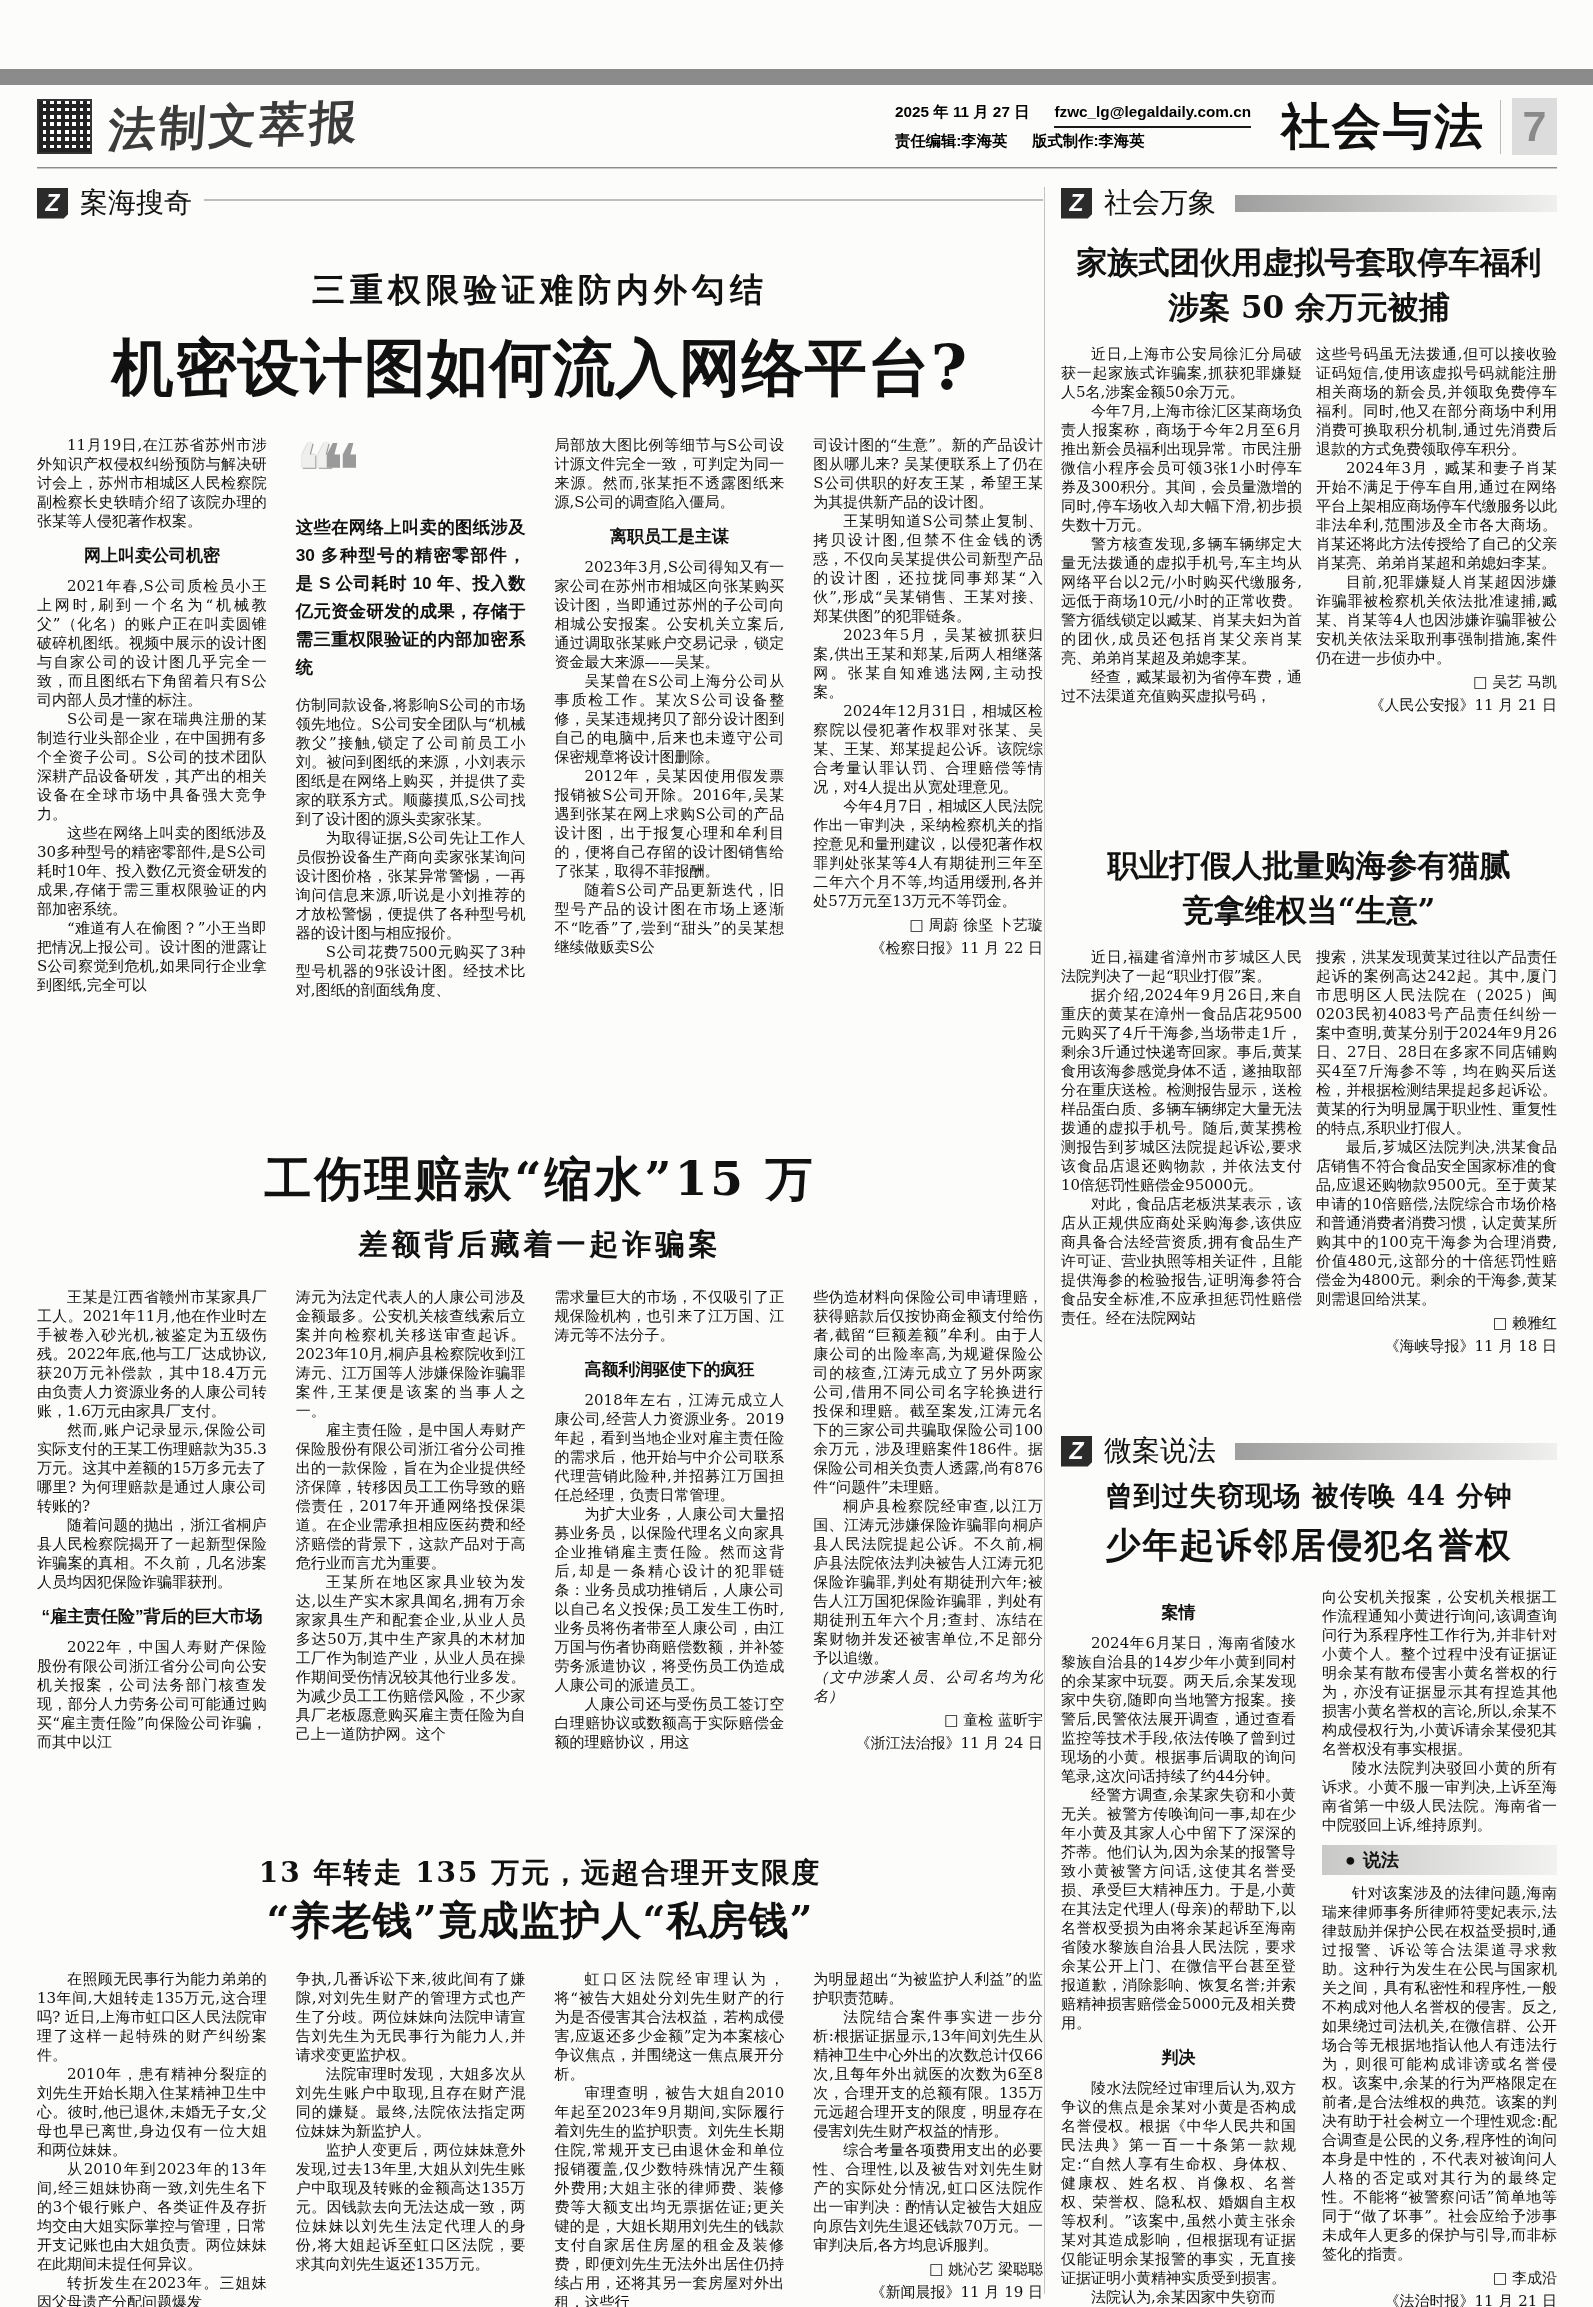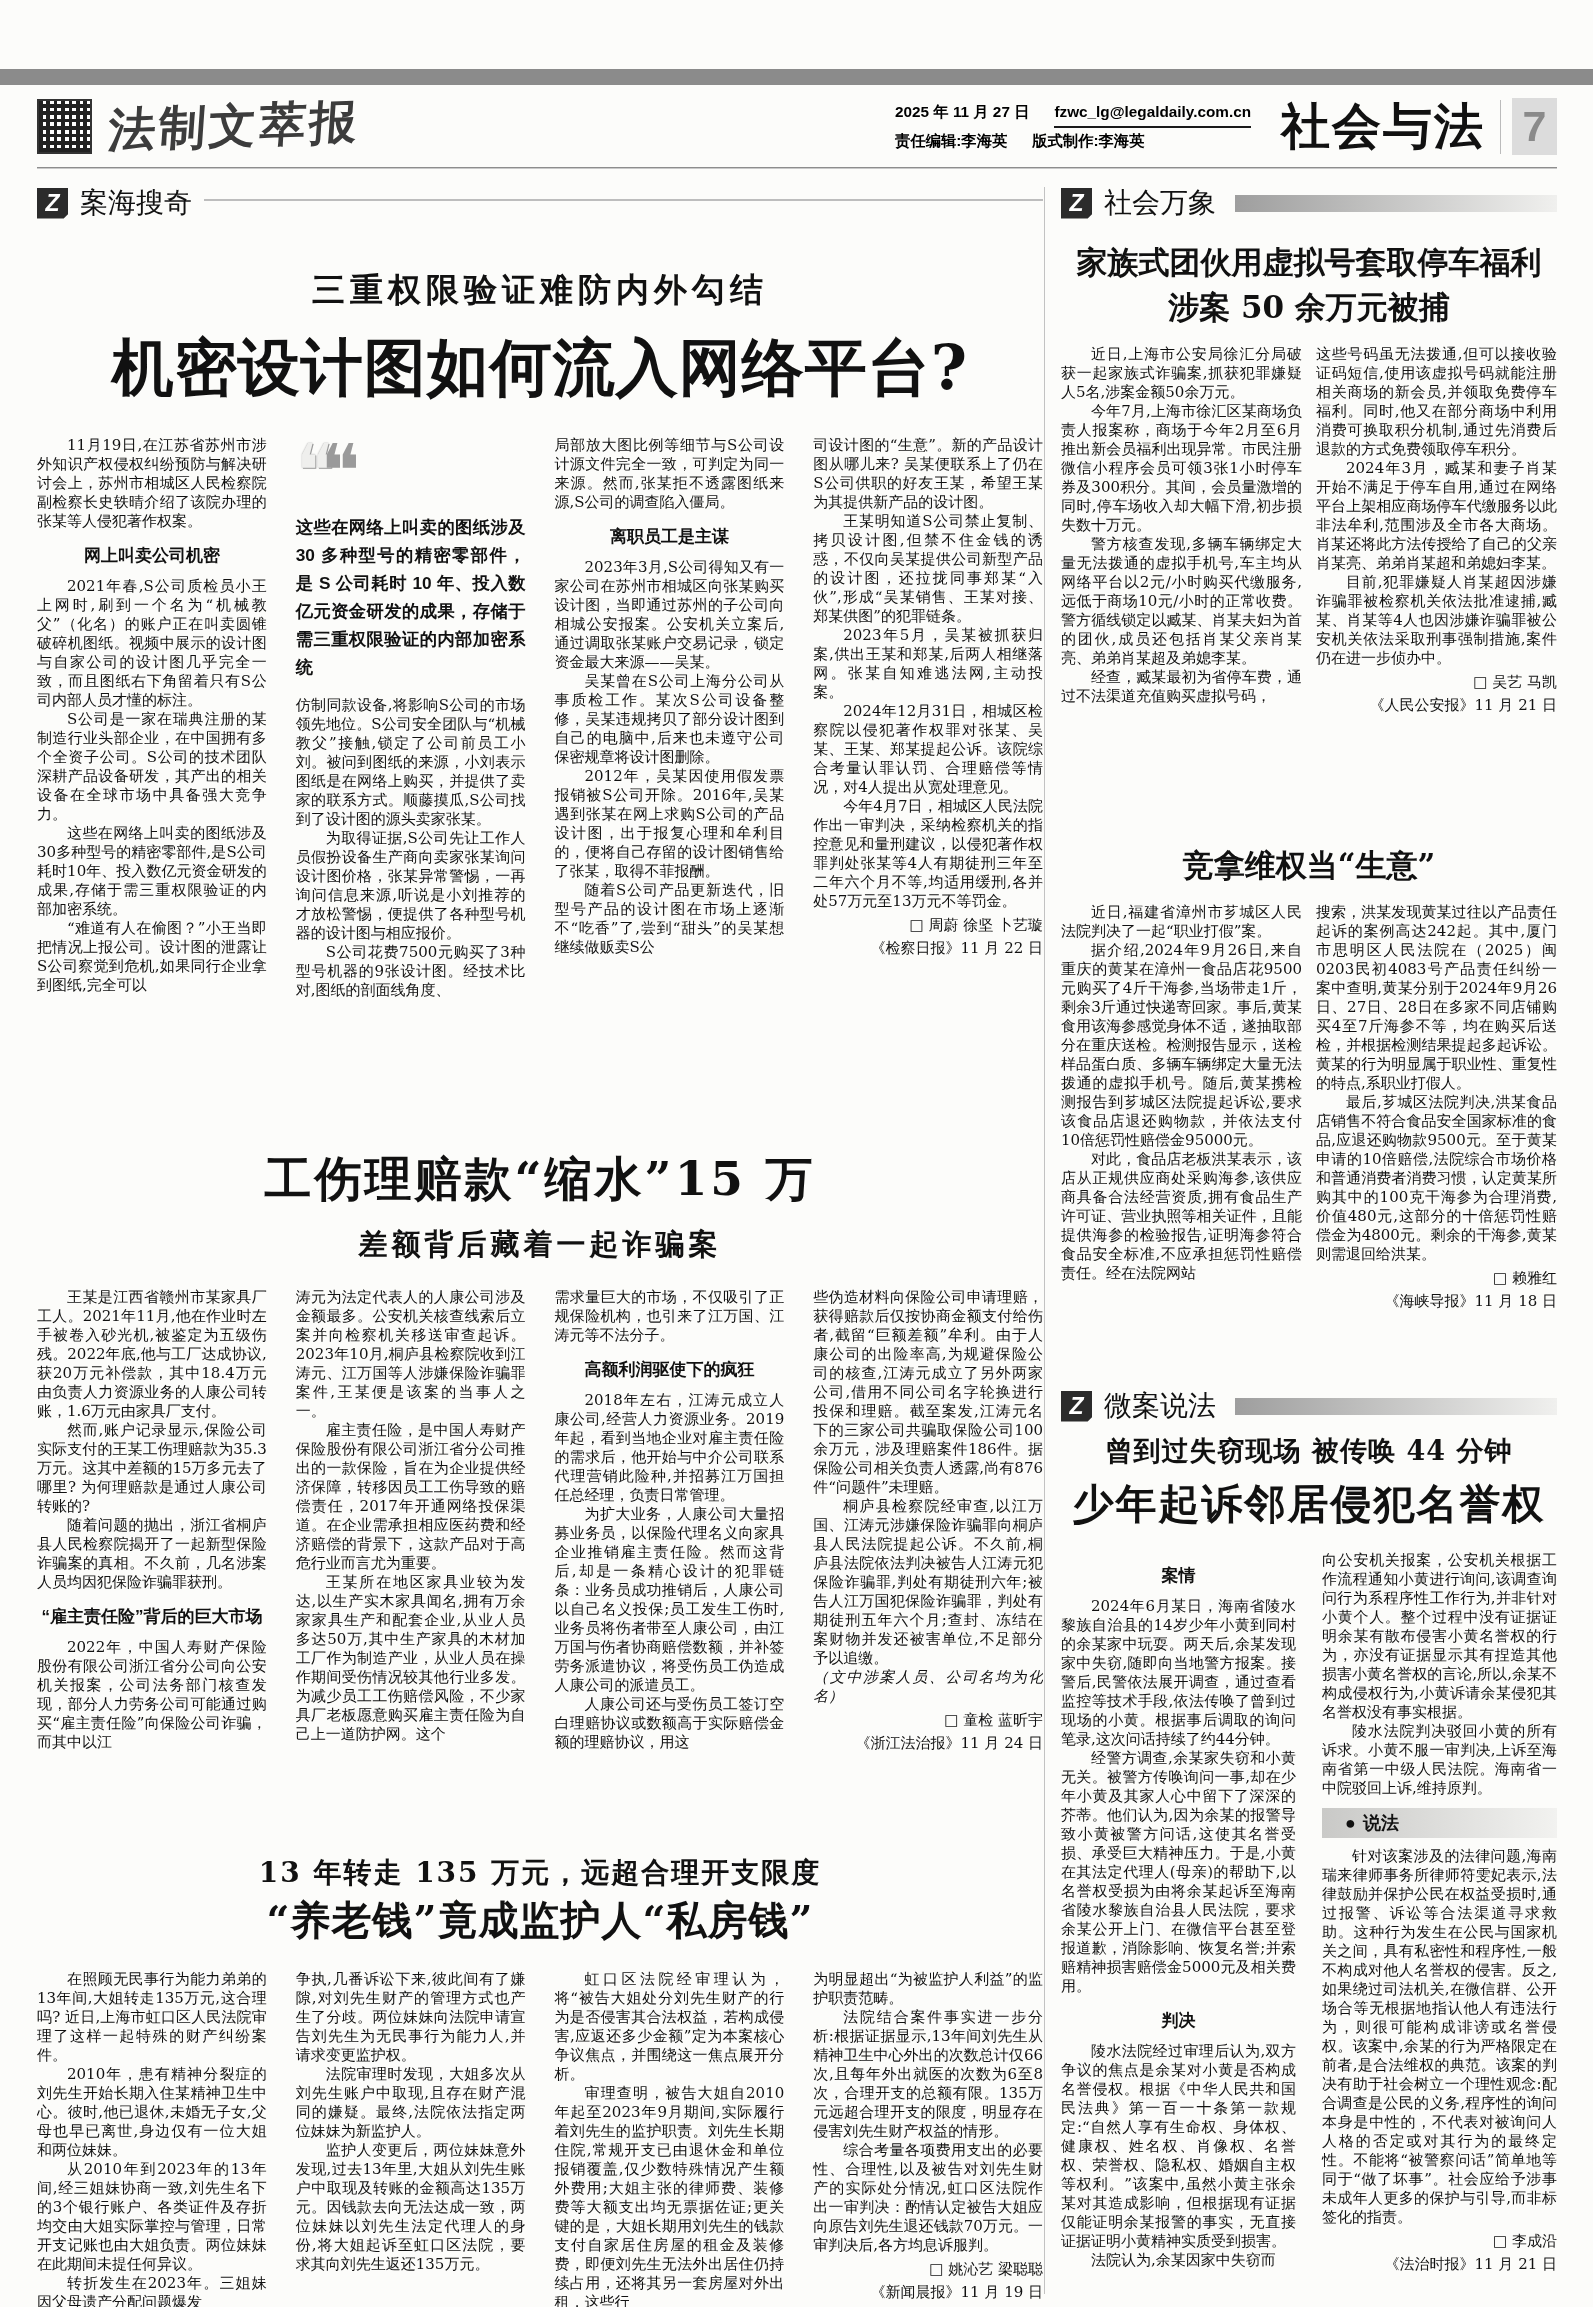--- a/index.html
+++ b/index.html
@@ -73,21 +73,21 @@
   
   .vdivider{position:absolute;left:1044px;top:187px;height:2107px;width:1px;background:#c2c2c2;}
   .sidebar{position:absolute;left:1061px;top:184px;width:496px;}
   .sb-headline{font-size:31px;line-height:45px;}
   .sb-body{gap:14px;}
   .sbA-body{height:488px;margin-top:15px;}
   .sbB{margin-top:10px;}
   .sbB-body{height:464px;margin-top:15px;}
   .sb-sec2{margin-top:20px;}
   .case-kicker{font-size:27px;letter-spacing:1px;margin-top:8px;}
-  .case-headline{font-size:41px;letter-spacing:2px;margin-top:8px;}
+  .case-headline{font-size:35px;letter-spacing:2px;margin-top:8px;}
   .case-body{margin-top:19px;height:780px;gap:26px;}
 </style>
 </head>
 <body>
 
 <div class="page">
   <div class="topbar"></div>
 
   <div class="header">
     <div class="qr"></div>
@@ -248,20 +248,21 @@
             <p class="p">2024年3月，臧某和妻子肖某开始不满足于停车自用,通过在网络平台上架相应商场停车代缴服务以此非法牟利,范围涉及全市各大商场。肖某还将此方法传授给了自己的父亲肖某亮、弟弟肖某超和弟媳妇李某。</p>
             <p class="p">目前,犯罪嫌疑人肖某超因涉嫌诈骗罪被检察机关依法批准逮捕,臧某、肖某等4人也因涉嫌诈骗罪被公安机关依法采取刑事强制措施,案件仍在进一步侦办中。</p>
             <p class="attr">□ 吴艺 马凯</p>
             <p class="attr src">《人民公安报》11 月 21 日</p>
           </div>
         </div>
     </div>
 
     <div class="sbB">
       <div class="headline sb-headline">
+        <div>职业打假人批量购海参有猫腻</div>
         <div>竞拿维权当“生意”</div>
       </div>
       <div class="body sb-body sbB-body">
           <div class="col">
             <p class="p">近日,福建省漳州市芗城区人民法院判决了一起“职业打假”案。</p>
             <p class="p">据介绍,2024年9月26日,来自重庆的黄某在漳州一食品店花9500元购买了4斤干海参,当场带走1斤，剩余3斤通过快递寄回家。事后,黄某食用该海参感觉身体不适，遂抽取部分在重庆送检。检测报告显示，送检样品蛋白质、多辆车辆绑定大量无法拨通的虚拟手机号。随后,黄某携检测报告到芗城区法院提起诉讼,要求该食品店退还购物款，并依法支付10倍惩罚性赔偿金95000元。</p>
             <p class="p">对此，食品店老板洪某表示，该店从正规供应商处采购海参,该供应商具备合法经营资质,拥有食品生产许可证、营业执照等相关证件，且能提供海参的检验报告,证明海参符合食品安全标准,不应承担惩罚性赔偿责任。经在法院网站</p>
           </div>
           <div class="col">
             <p class="p cont">搜索，洪某发现黄某过往以产品责任起诉的案例高达242起。其中,厦门市思明区人民法院在（2025）闽0203民初4083号产品责任纠纷一案中查明,黄某分别于2024年9月26日、27日、28日在多家不同店铺购买4至7斤海参不等，均在购买后送检，并根据检测结果提起多起诉讼。黄某的行为明显属于职业性、重复性的特点,系职业打假人。</p>

